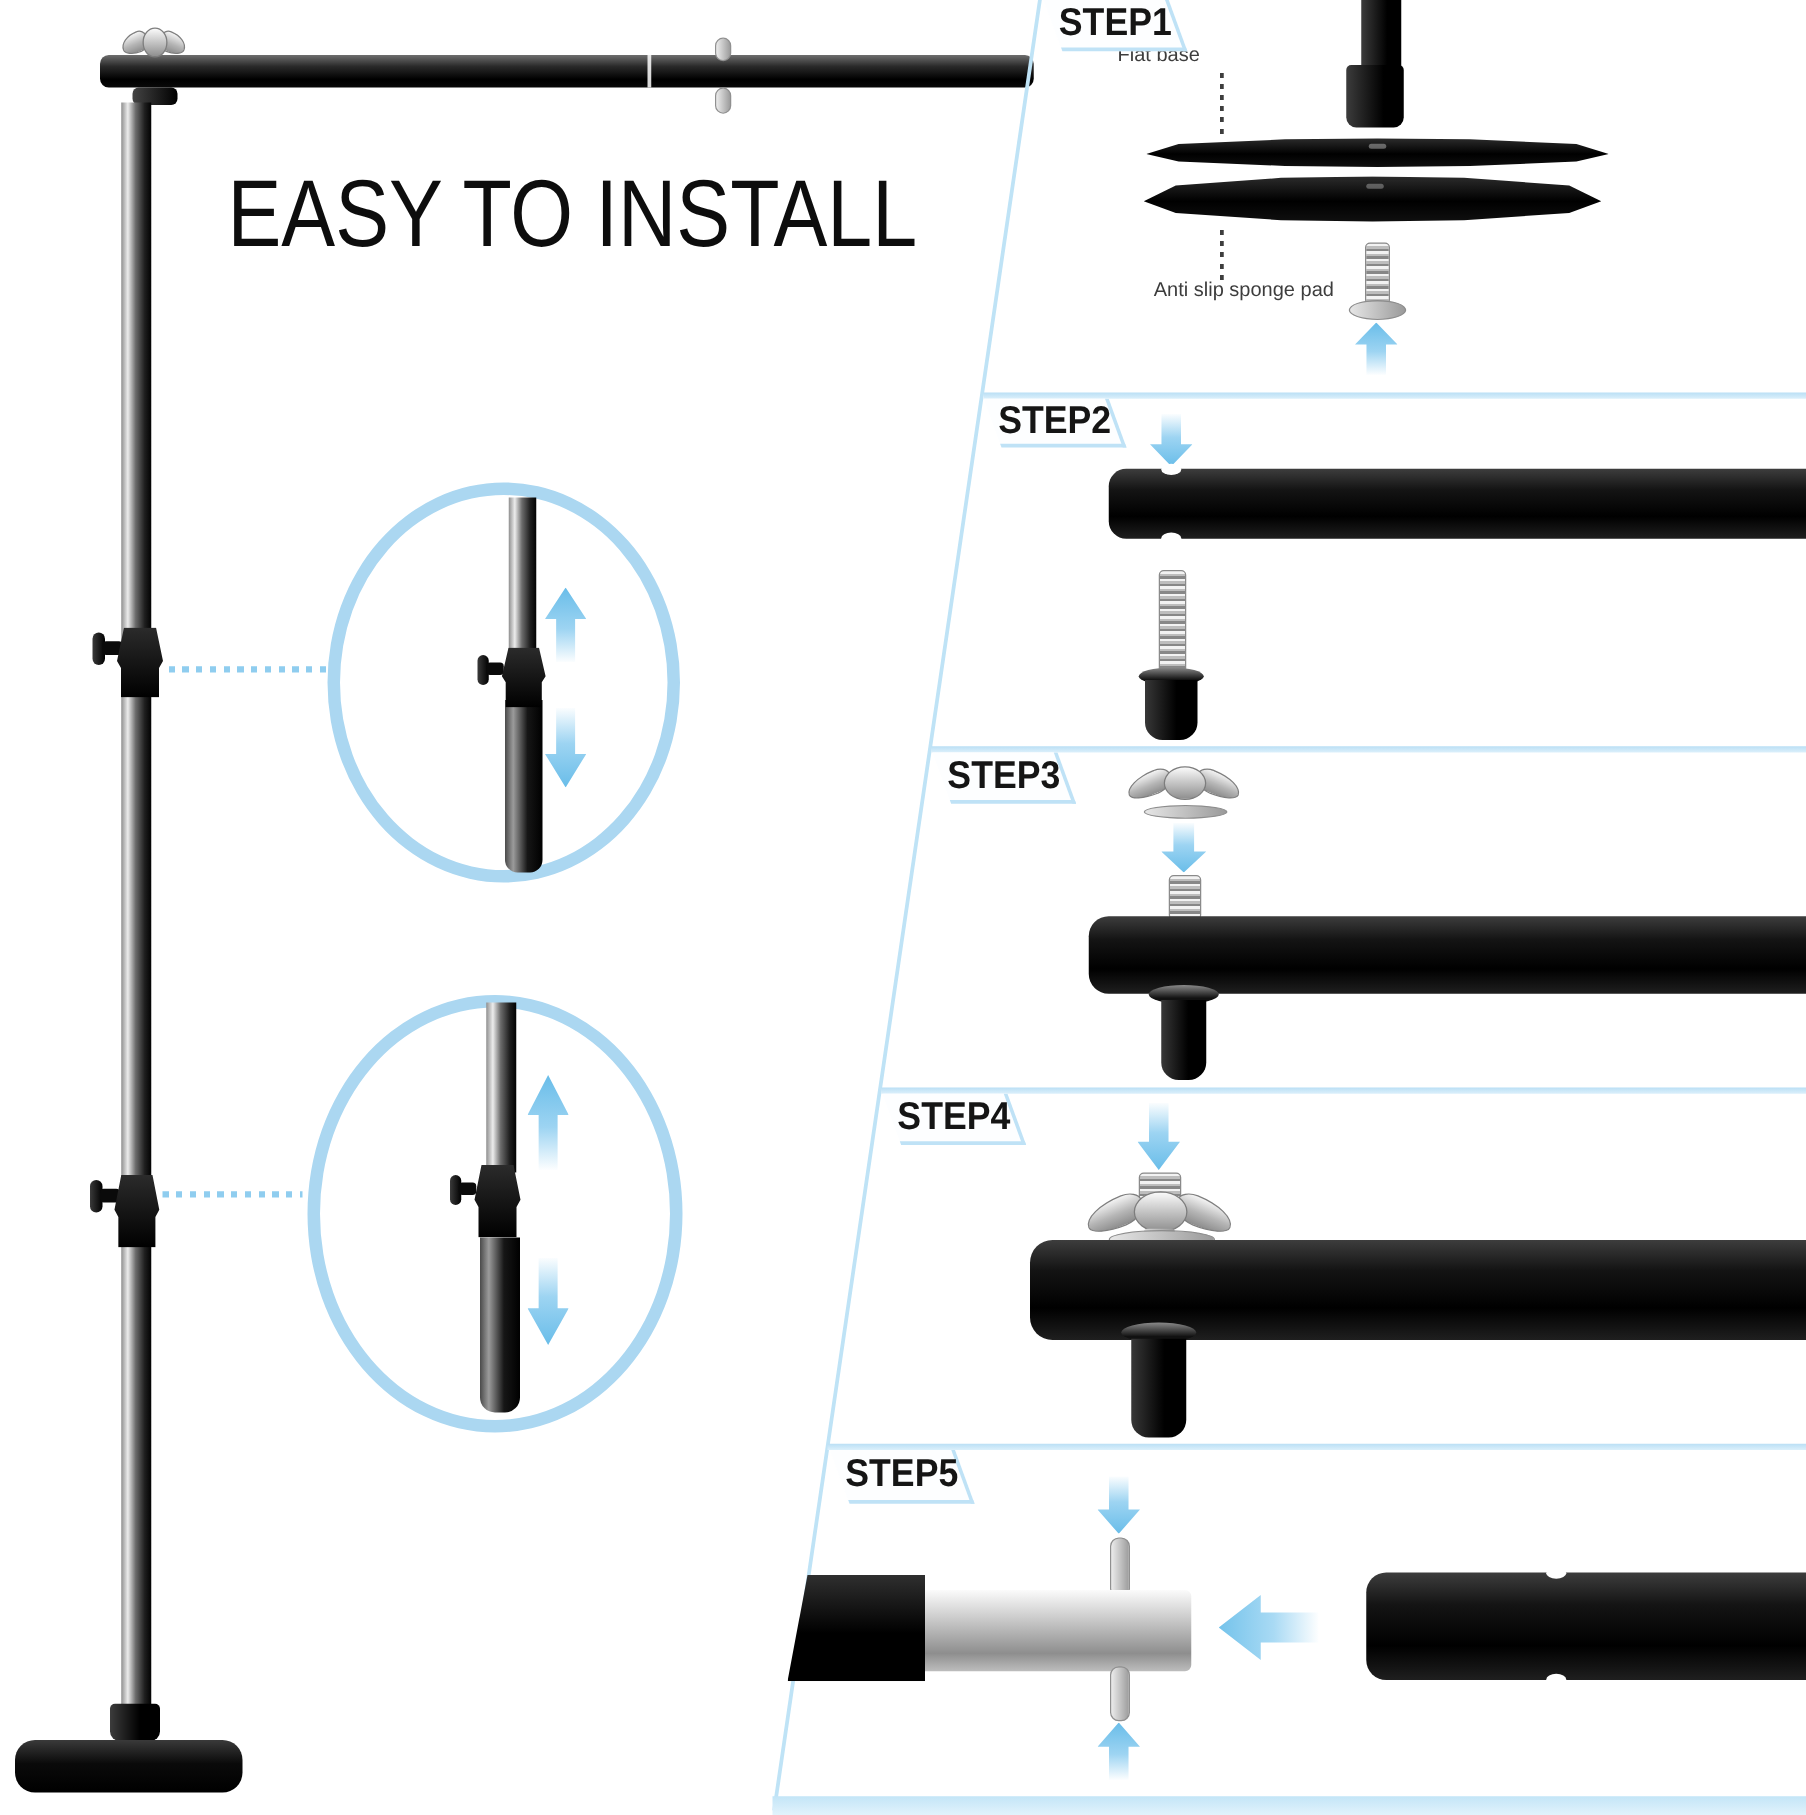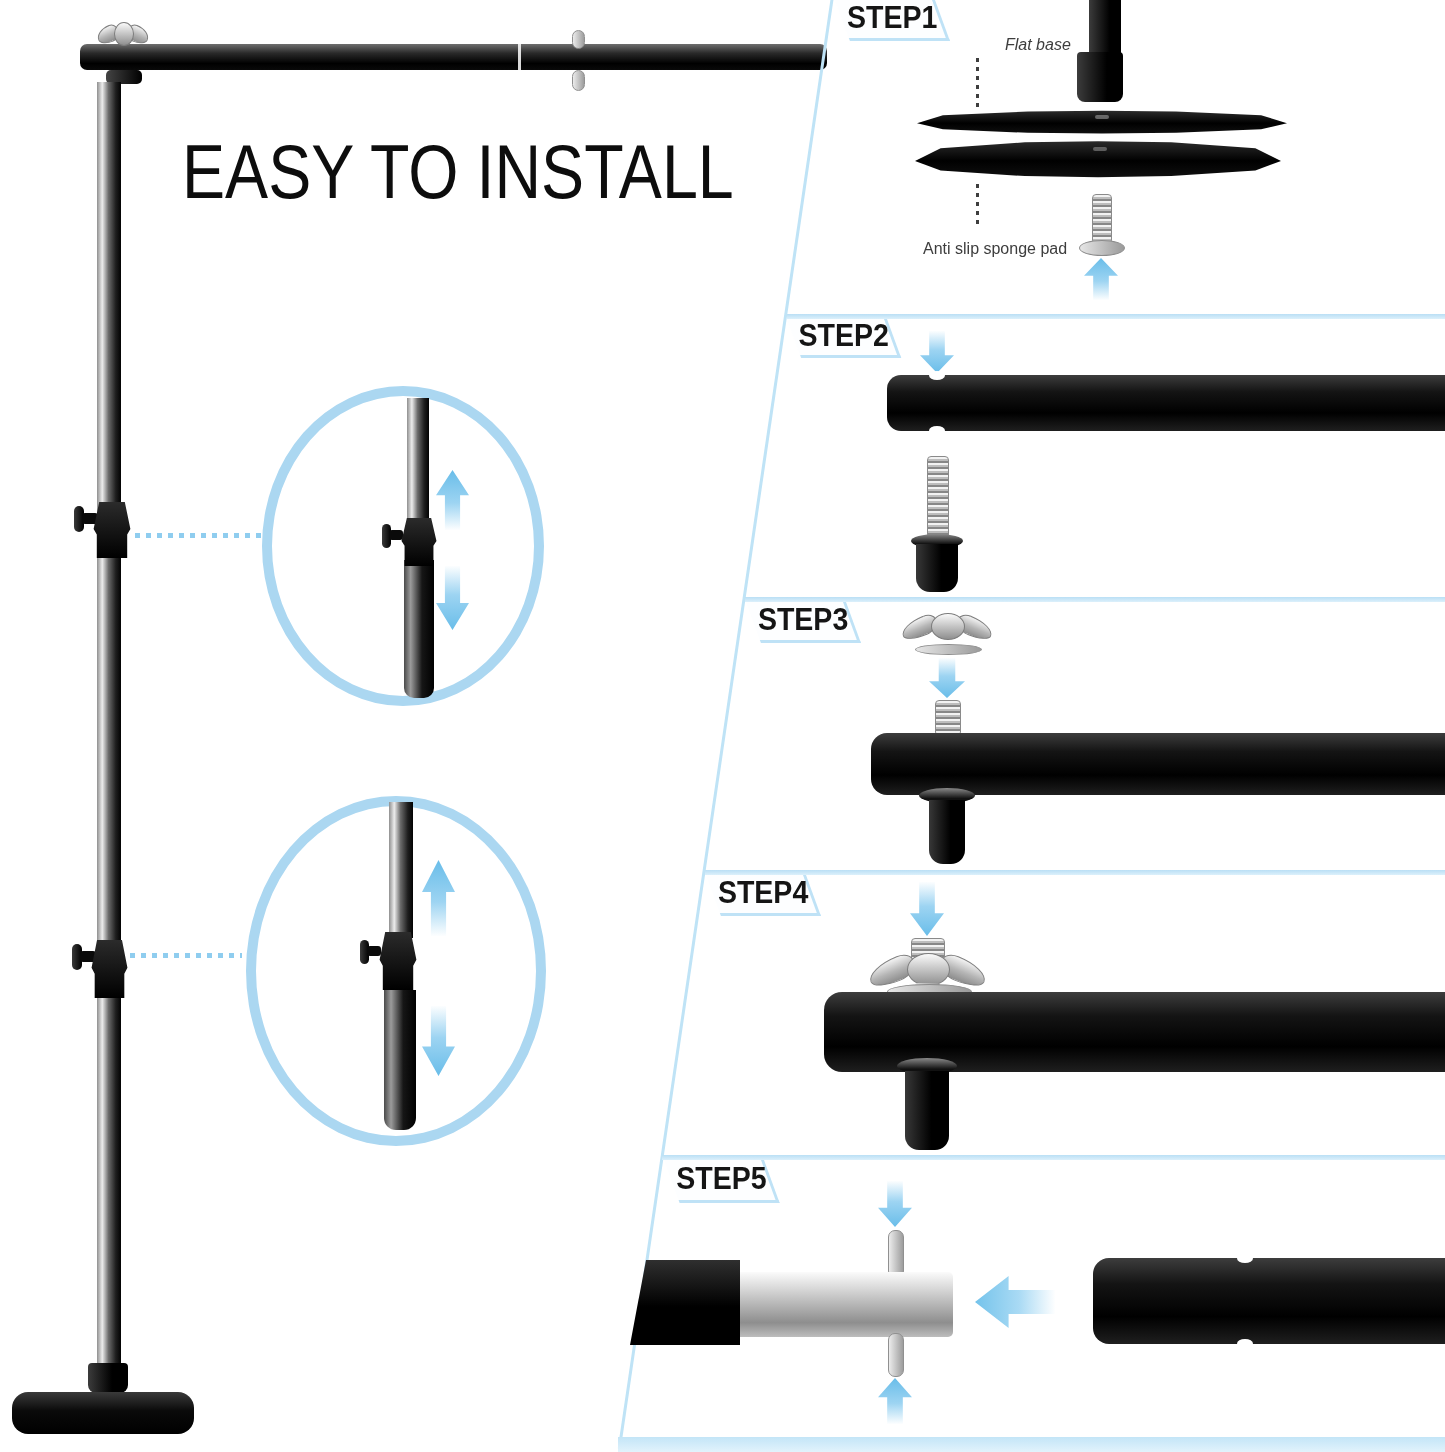--- a/index.html
+++ b/index.html
@@ -135,30 +135,30 @@
   <div class="abs tab" style="left:746px;top:602px;width:97px;height:38px;">
     <span style="line-height:35px;">STEP3</span>
     </div>
   <div class="abs tab" style="left:706px;top:875px;width:97px;height:38px;">
     <span style="line-height:35px;">STEP4</span>
     </div>
   <div class="abs tab" style="left:664px;top:1160px;width:97px;height:40px;">
     <span style="line-height:37px;">STEP5</span>
     </div>
 
-  <div class="abs small-label" style="left:1005px;top:36px;font-style:italic;">Flat base</div>
+  <div class="abs small-label" style="left:894px;top:36px;">Flat base</div>
   <div class="abs dot-v" style="left:976px;top:58px;width:3px;height:50px;"></div>
   <div class="abs black-part" style="left:1089px;top:0px;width:32px;height:54px;"></div>
   <div class="abs black-part" style="left:1077px;top:52px;width:46px;height:50px;border-radius:4px 4px 8px 8px;"></div>
   <div class="abs plate" style="left:917px;top:110px;width:370px;height:24px;"></div>
   <div class="abs" style="left:1095px;top:115px;width:14px;height:4px;background:rgba(255,255,255,0.35);border-radius:2px;"></div>
   <div class="abs plate" style="left:915px;top:140px;width:366px;height:38px;"></div>
   <div class="abs" style="left:1093px;top:147px;width:14px;height:4px;background:rgba(255,255,255,0.3);border-radius:2px;"></div>
   <div class="abs dot-v" style="left:976px;top:184px;width:3px;height:44px;"></div>
-  <div class="abs small-label" style="left:923px;top:240px;">Anti slip sponge pad</div>
+  <div class="abs small-label" style="left:923px;top:224px;">Anti slip sponge pad</div>
   <div class="abs thread" style="left:1092px;top:194px;width:18px;height:48px;"></div>
   <div class="abs washer" style="left:1079px;top:240px;width:44px;height:14px;"></div>
   <div class="abs arrow-up" style="left:1084px;top:258px;width:34px;height:42px;"></div>
 
   <div class="abs arrow-down" style="left:920px;top:331px;width:34px;height:42px;"></div>
   <div class="abs step-pole" style="left:887px;top:375px;width:558px;height:56px;border-radius:14px 0 0 14px;"></div>
   <div class="abs notch" style="left:929px;top:371px;width:16px;height:9px;"></div>
   <div class="abs notch" style="left:929px;top:426px;width:16px;height:9px;"></div>
   <div class="abs thread" style="left:927px;top:456px;width:20px;height:82px;"></div>
   <div class="abs sleeve-flange z5" style="left:911px;top:534px;width:52px;height:14px;"></div>

